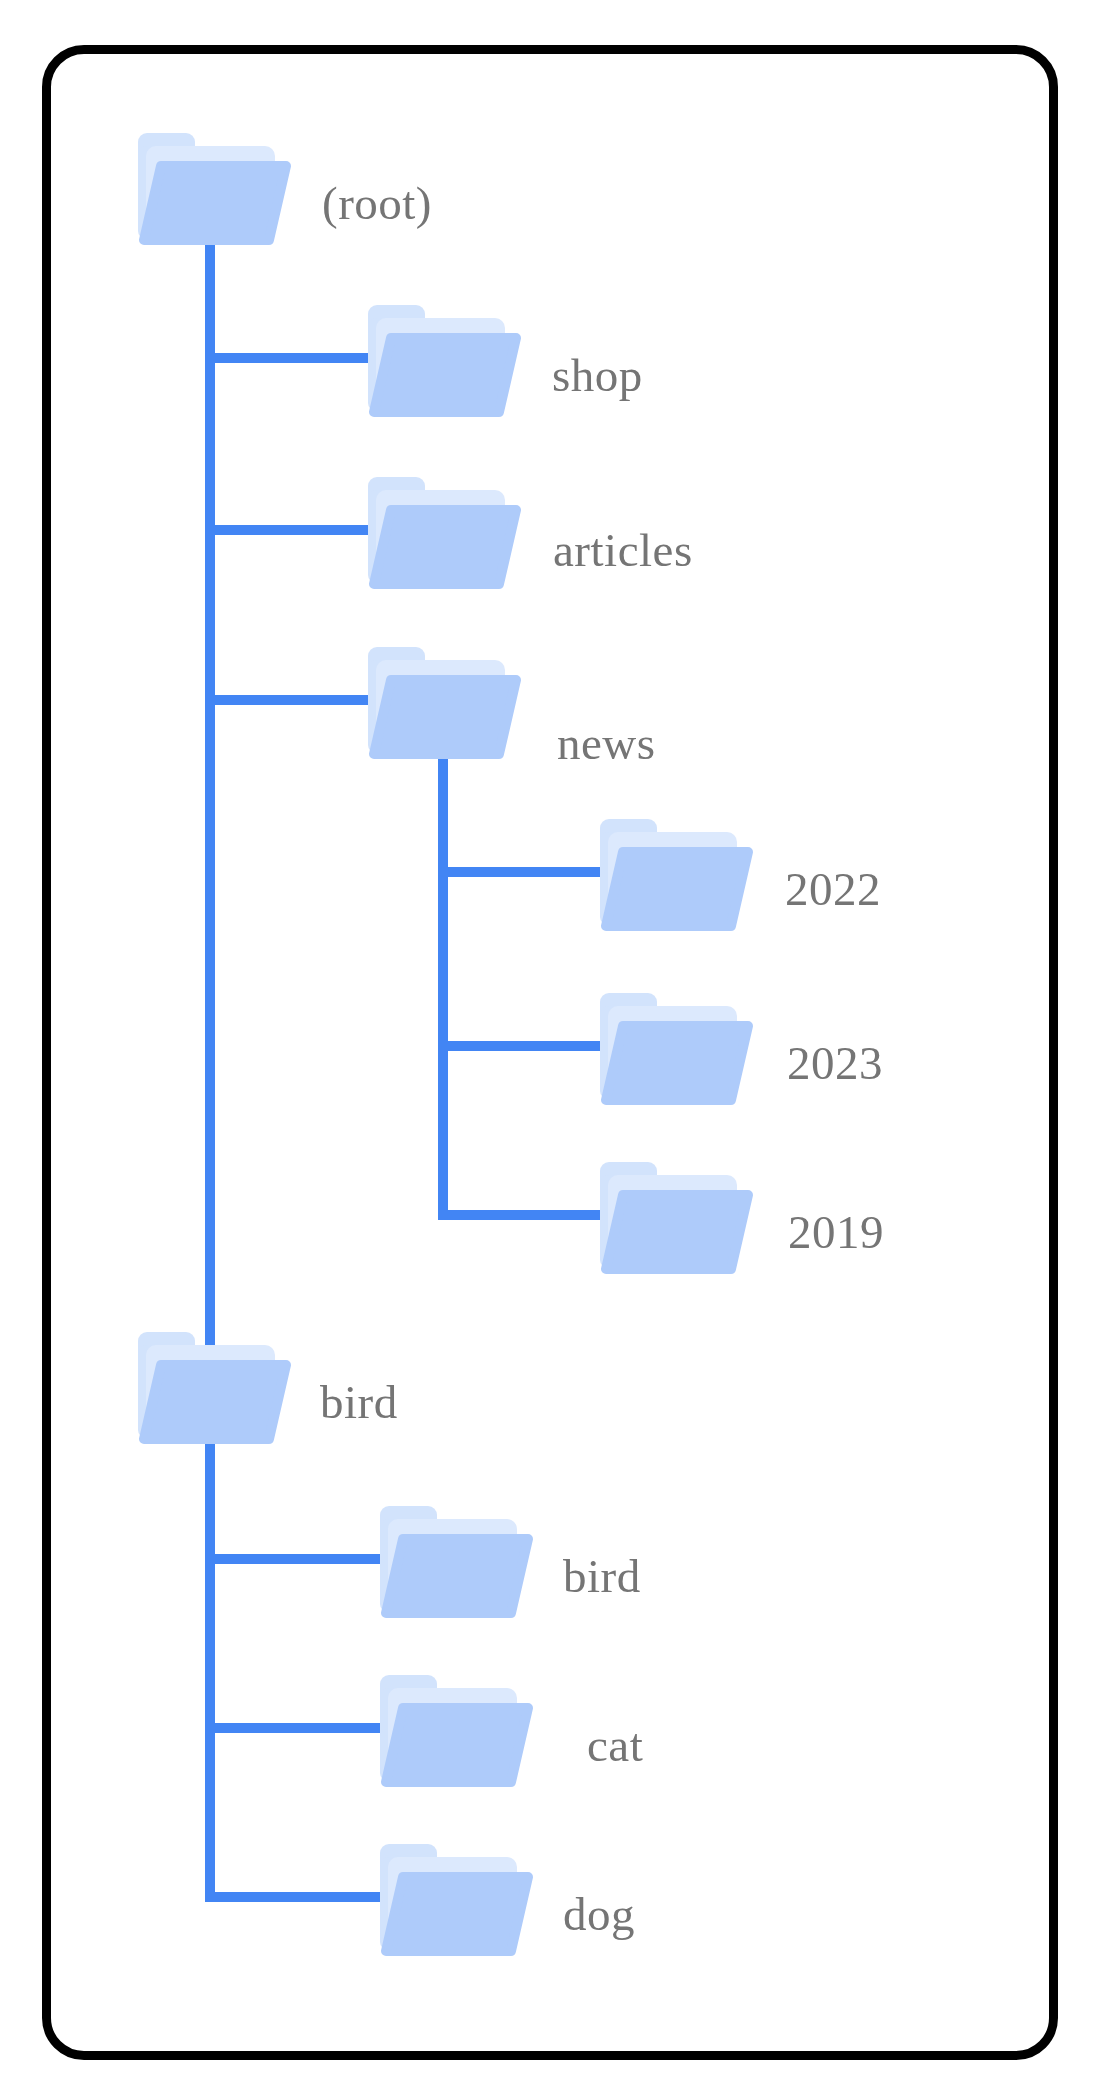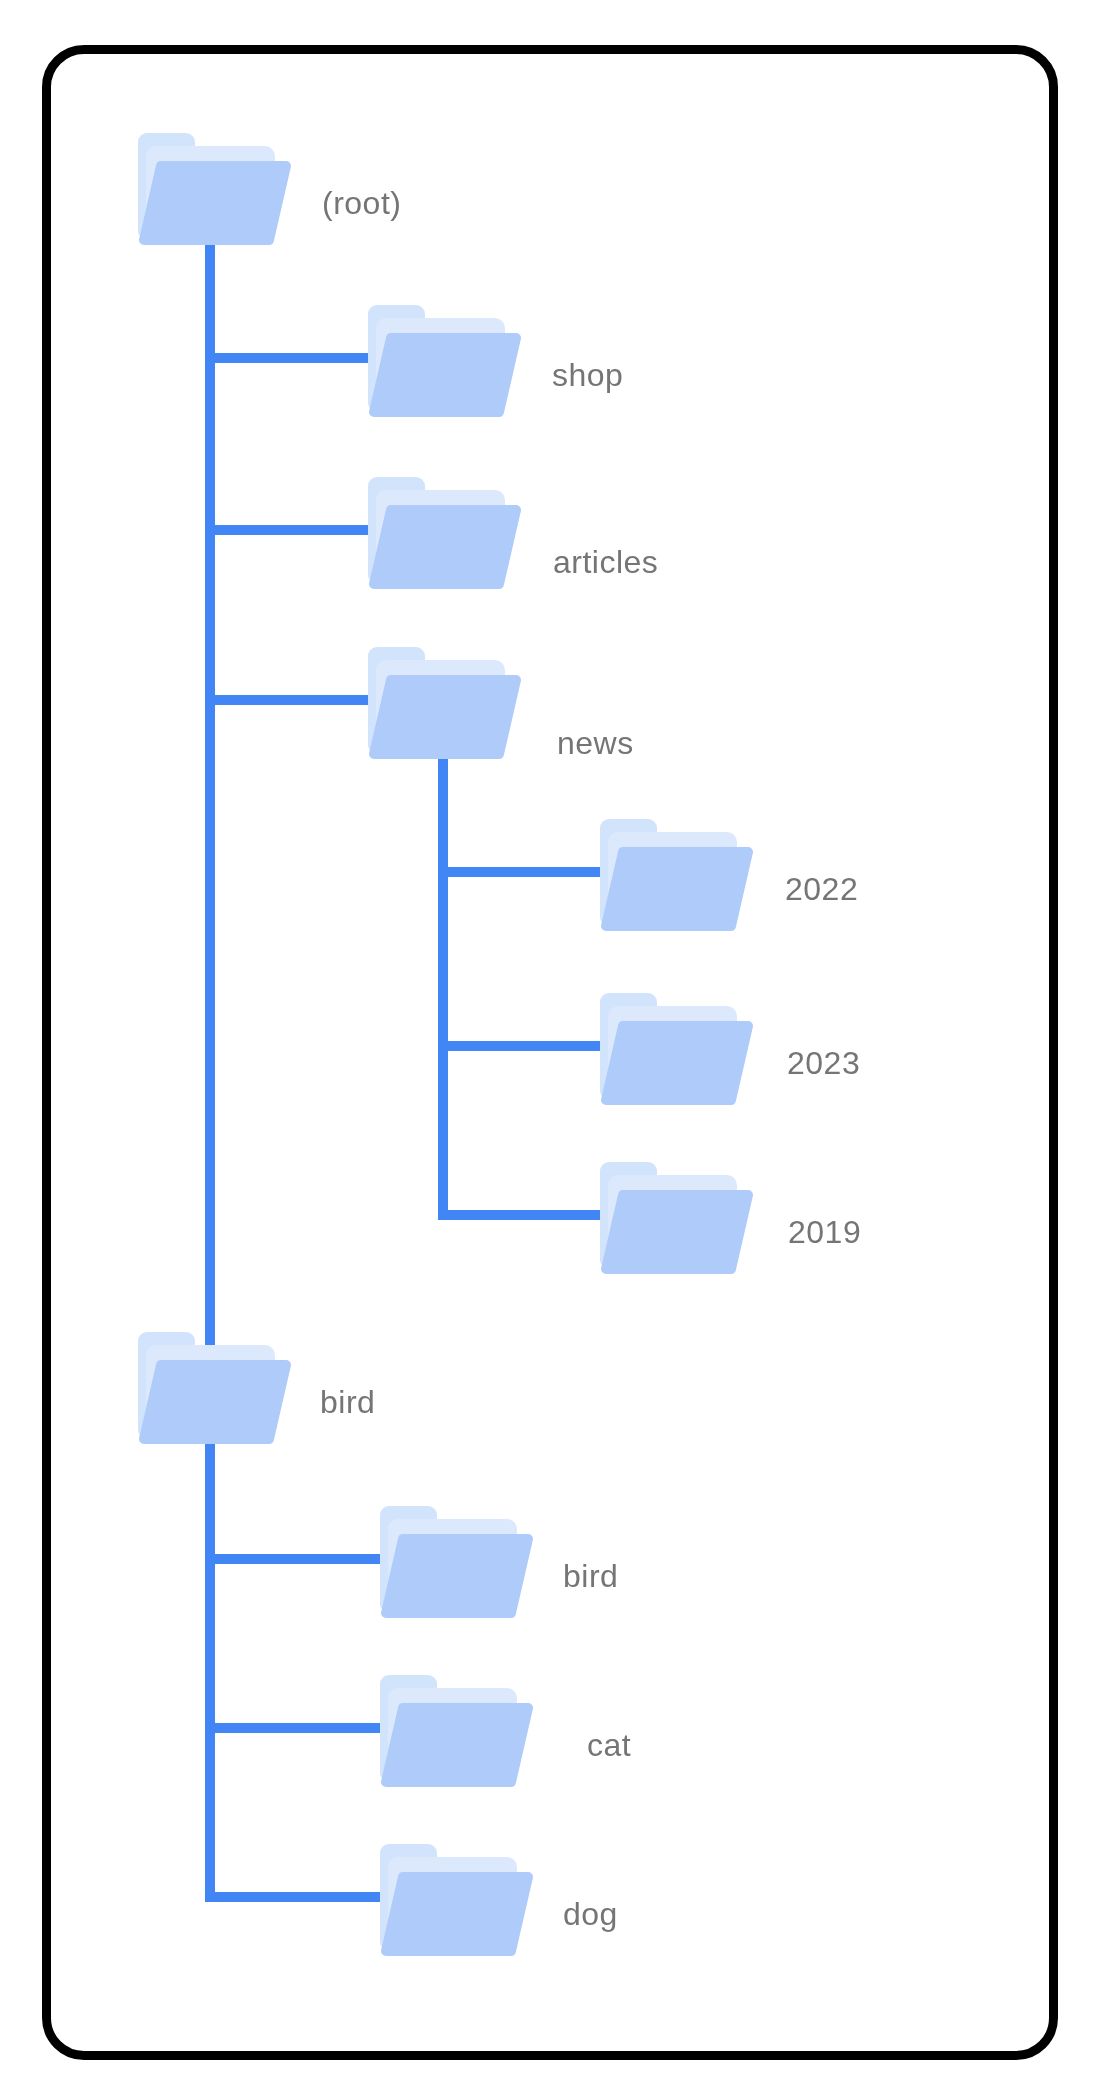--- a/index.html
+++ b/index.html
@@ -26,21 +26,21 @@
     background:transparent;
   }
   .line{position:absolute;background:var(--line);z-index:1;}
   .node{position:absolute;width:155px;height:113px;z-index:2;}
   .node svg{display:block;}
   .f-back{fill:var(--folder-back);}
   .f-sheet{fill:var(--folder-sheet);}
   .f-front{fill:var(--folder-front);stroke:var(--folder-front);stroke-width:10;stroke-linejoin:round;}
   .label{
     position:absolute;z-index:3;height:60px;line-height:60px;
-    font-size:32px;color:var(--label);letter-spacing:0.5px;white-space:nowrap;
+    font-size:47px;color:var(--label);letter-spacing:0.5px;white-space:nowrap;font-family:Liberation Serif, serif;
   }
 </style>
 </head>
 <body>
 
 <div class="canvas">
 
   <div class="frame"></div>
 
   <div class="line" style="left:205px;top:240px;width:10px;height:1662px;"></div>
@@ -149,21 +149,21 @@
     <svg viewBox="0 0 155 113" width="155" height="113">
       <rect x="0" y="0" width="57" height="38" rx="9" class="f-back"></rect>
       <rect x="0" y="13" width="100" height="94" rx="9" class="f-back"></rect>
       <rect x="8" y="13" width="129" height="94" rx="10" class="f-sheet"></rect>
       <polygon points="23,33 148,33 131,107 6,107" class="f-front"></polygon>
     </svg>
   </div>
 
   <div class="label" style="left:322px;top:173px;">(root)</div>
   <div class="label" style="left:552px;top:345px;">shop</div>
-  <div class="label" style="left:553px;top:532px;">articles</div>
+  <div class="label" style="left:553px;top:520px;">articles</div>
   <div class="label" style="left:557px;top:713px;">news</div>
   <div class="label" style="left:785px;top:859px;">2022</div>
   <div class="label" style="left:787px;top:1033px;text-align:center;">2023</div>
   <div class="label" style="left:788px;top:1202px;">2019</div>
   <div class="label" style="left:320px;top:1372px;">bird</div>
   <div class="label" style="left:563px;top:1546px;">bird</div>
   <div class="label" style="left:565px;top:1715px;margin-left:22px;">cat</div>
   <div class="label" style="left:563px;top:1884px;">dog</div>
 
 </div>

